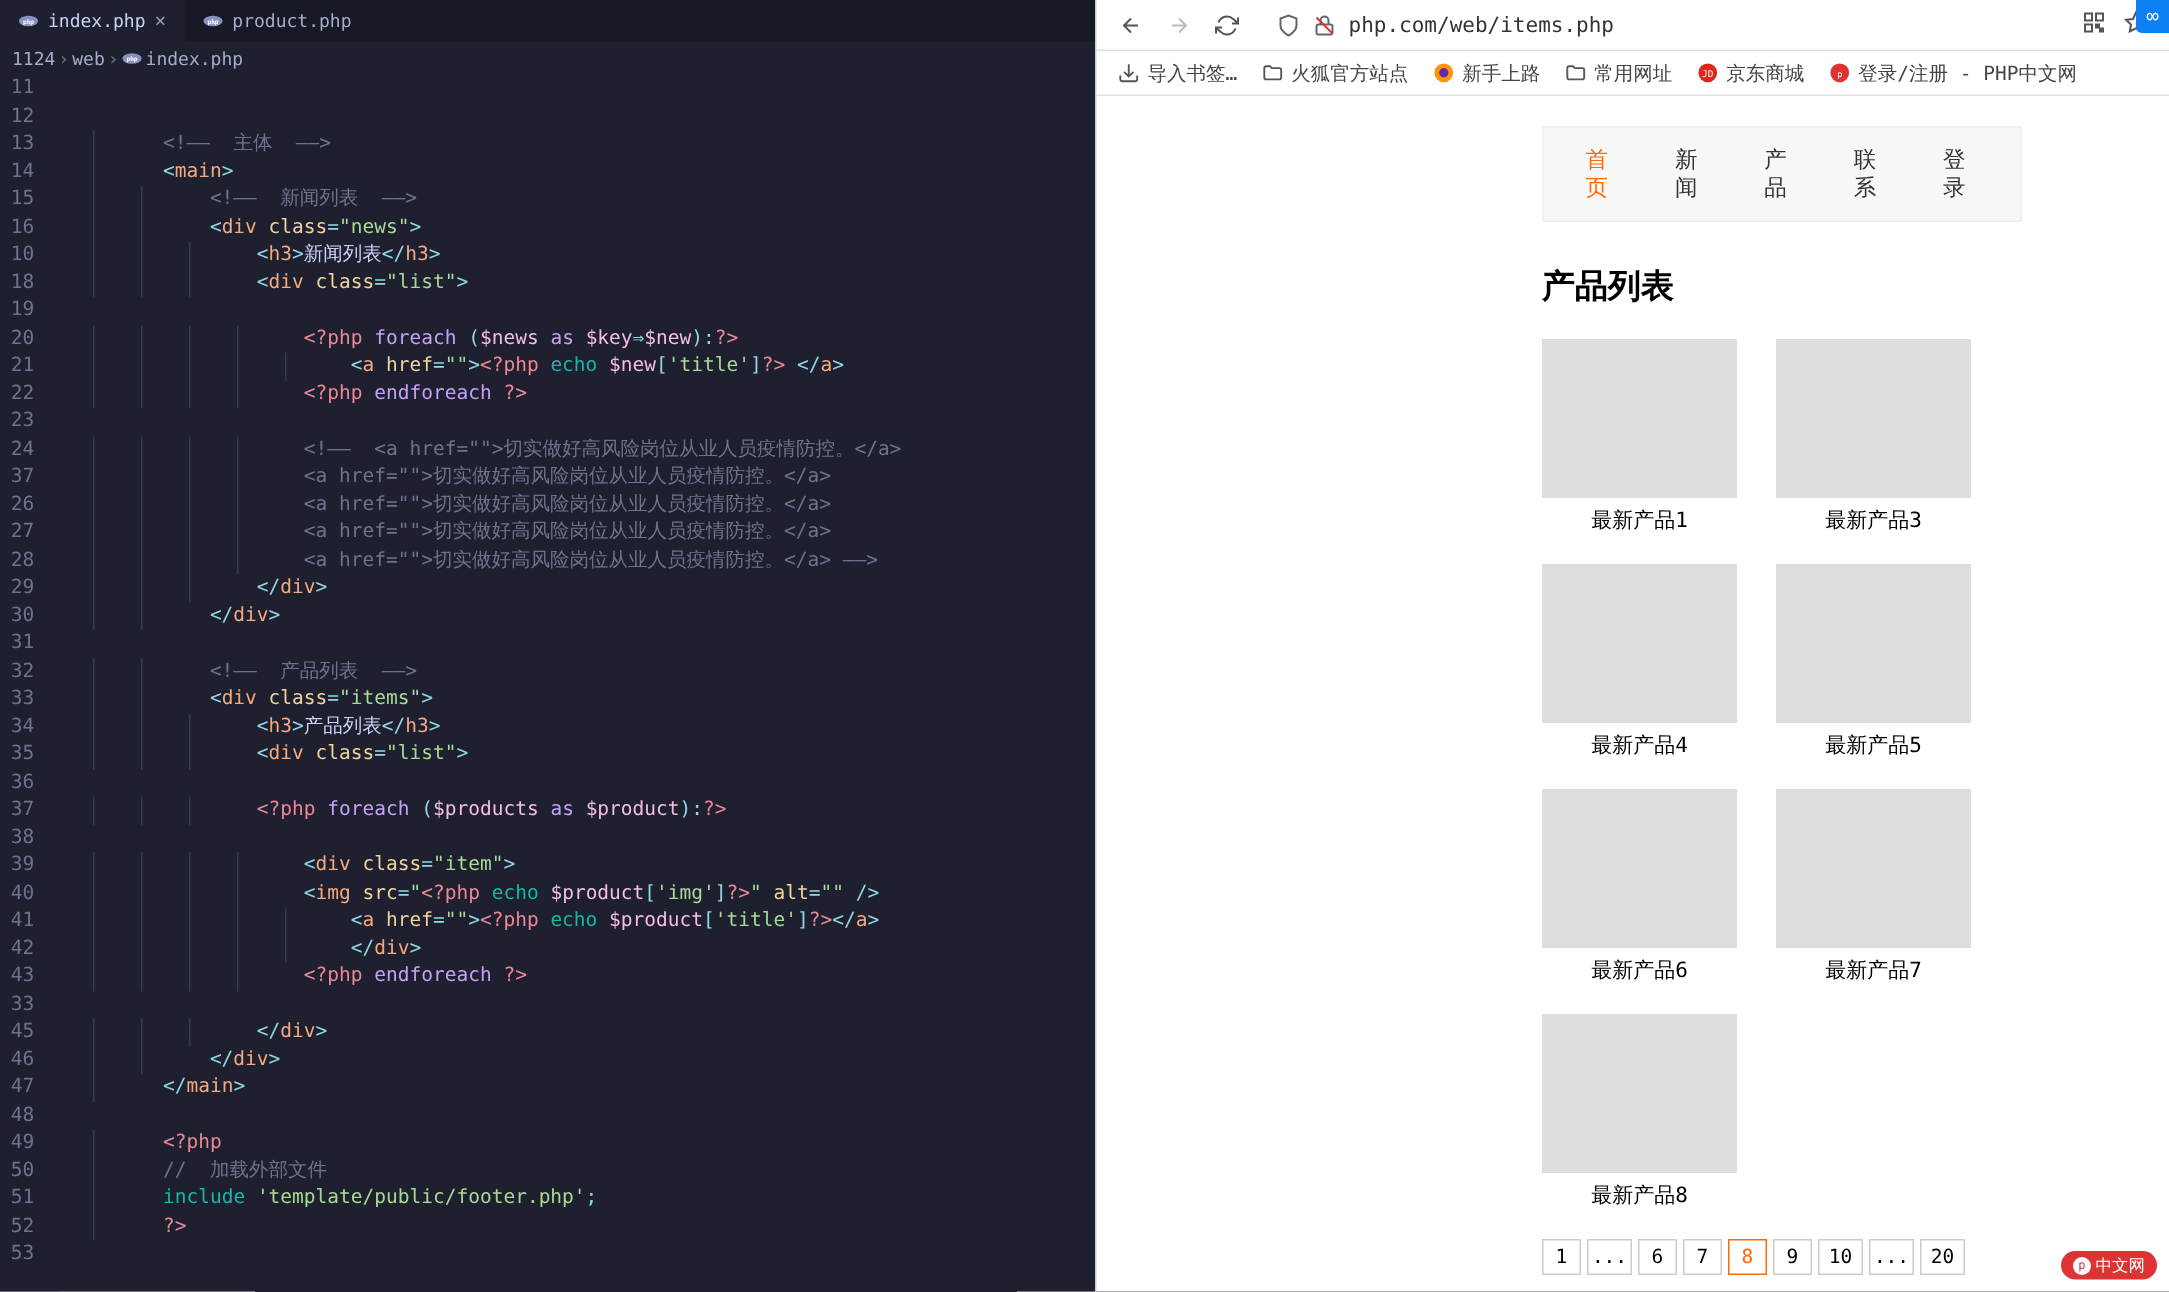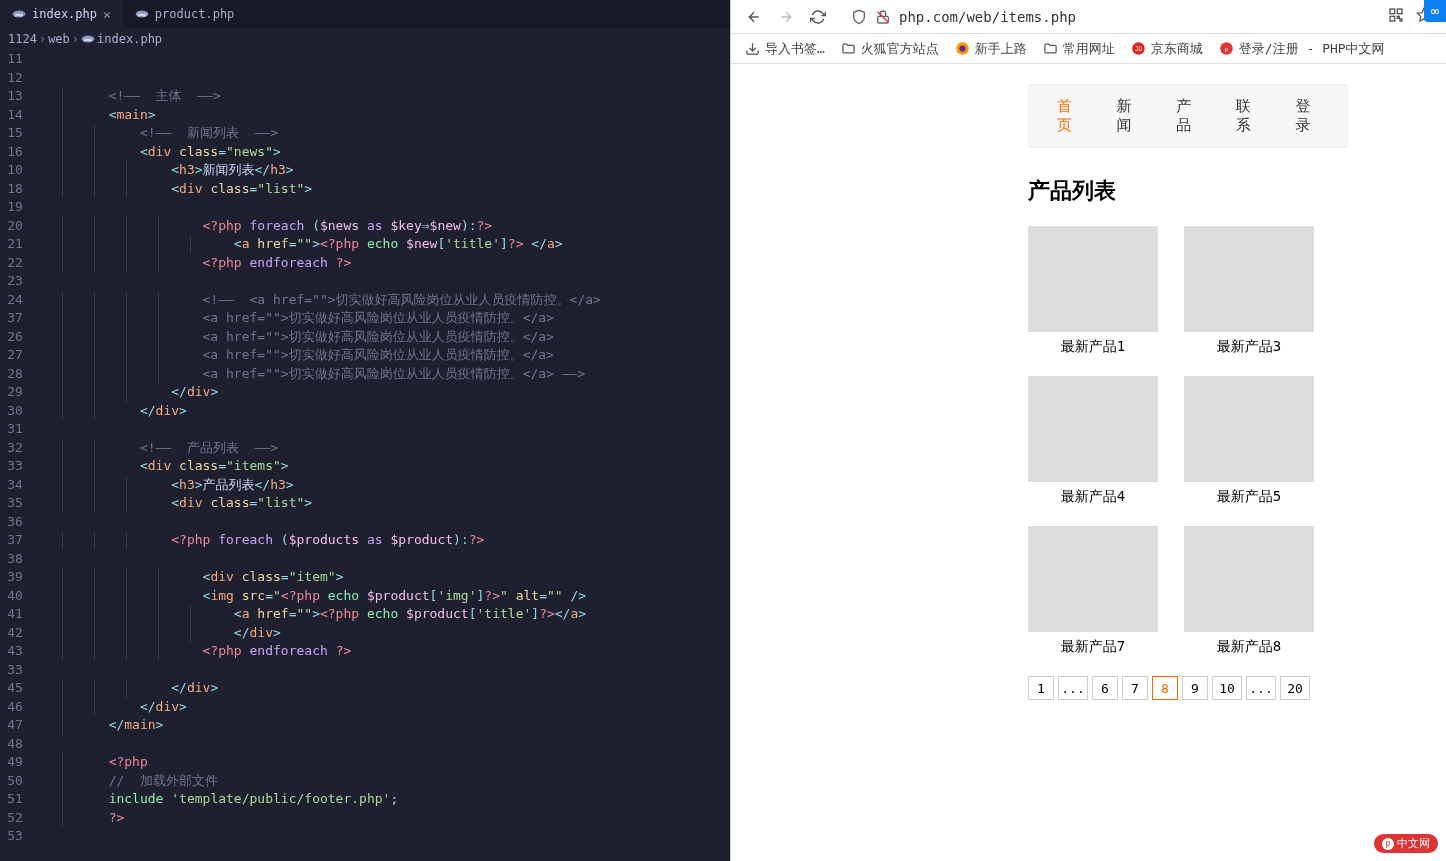--- a/index.html
+++ b/index.html
@@ -25,21 +25,21 @@
 .vline { position: absolute; top: 0; bottom: 0; width: 1px; background: #363a4f; }
 
 .c-cm { color: #6e738d; }      
 .c-tag { color: #f5a97f; }     
 .c-attr { color: #eed49f; }    
 .c-str { color: #a6da95; }     
 .c-pun { color: #91d7e3; }     
 .c-php { color: #ed8796; }     
 .c-kw { color: #c6a0f6; }      
 .c-var { color: #f5bde6; }     
-.c-fn { color: #86efac; }      
+.c-fn { color: #14b8a6; }      
 .c-txt { color: #cad3f5; }     
 
 
 .browser { flex: 1; background: #fff; display: flex; flex-direction: column; border-left: 1px solid #ccc; }
 .topright-badge { position: absolute; top: 0; right: 0; width: 22px; height: 22px; background: #0c7ff2; border-radius: 0 0 0 4px; display: flex; align-items: center; justify-content: center; color: #fff; font-size: 14px; }
 .navbar { height: 34px; display: flex; align-items: center; gap: 14px; padding: 0 14px; border-bottom: 1px solid #e0e0e0; }
 .nav-btn { width: 18px; height: 18px; display: flex; align-items: center; justify-content: center; color: #555; }
 .nav-btn.disabled { color: #bbb; }
 .urlbar { flex: 1; display: flex; align-items: center; gap: 8px; padding-left: 10px; }
 .url-icon { width: 16px; height: 16px; color: #666; }
@@ -286,20 +286,24 @@
           </div>
           <div class="product-item">
             <span class="thumb th4"></span>
             <div class="label">最新产品4</div>
           </div>
           <div class="product-item">
             <span class="thumb th5"></span>
             <div class="label">最新产品5</div>
           </div>
           <div class="product-item">
+            <span class="thumb th6"></span>
+            <div class="label">最新产品6</div>
+          </div>
+          <div class="product-item">
             <span class="thumb th7"></span>
             <div class="label">最新产品7</div>
           </div>
           <div class="product-item">
             <span class="thumb th8"></span>
             <div class="label">最新产品8</div>
           </div>
         </div>
       <div class="pagination" id="pagination">
           <span>1</span>

